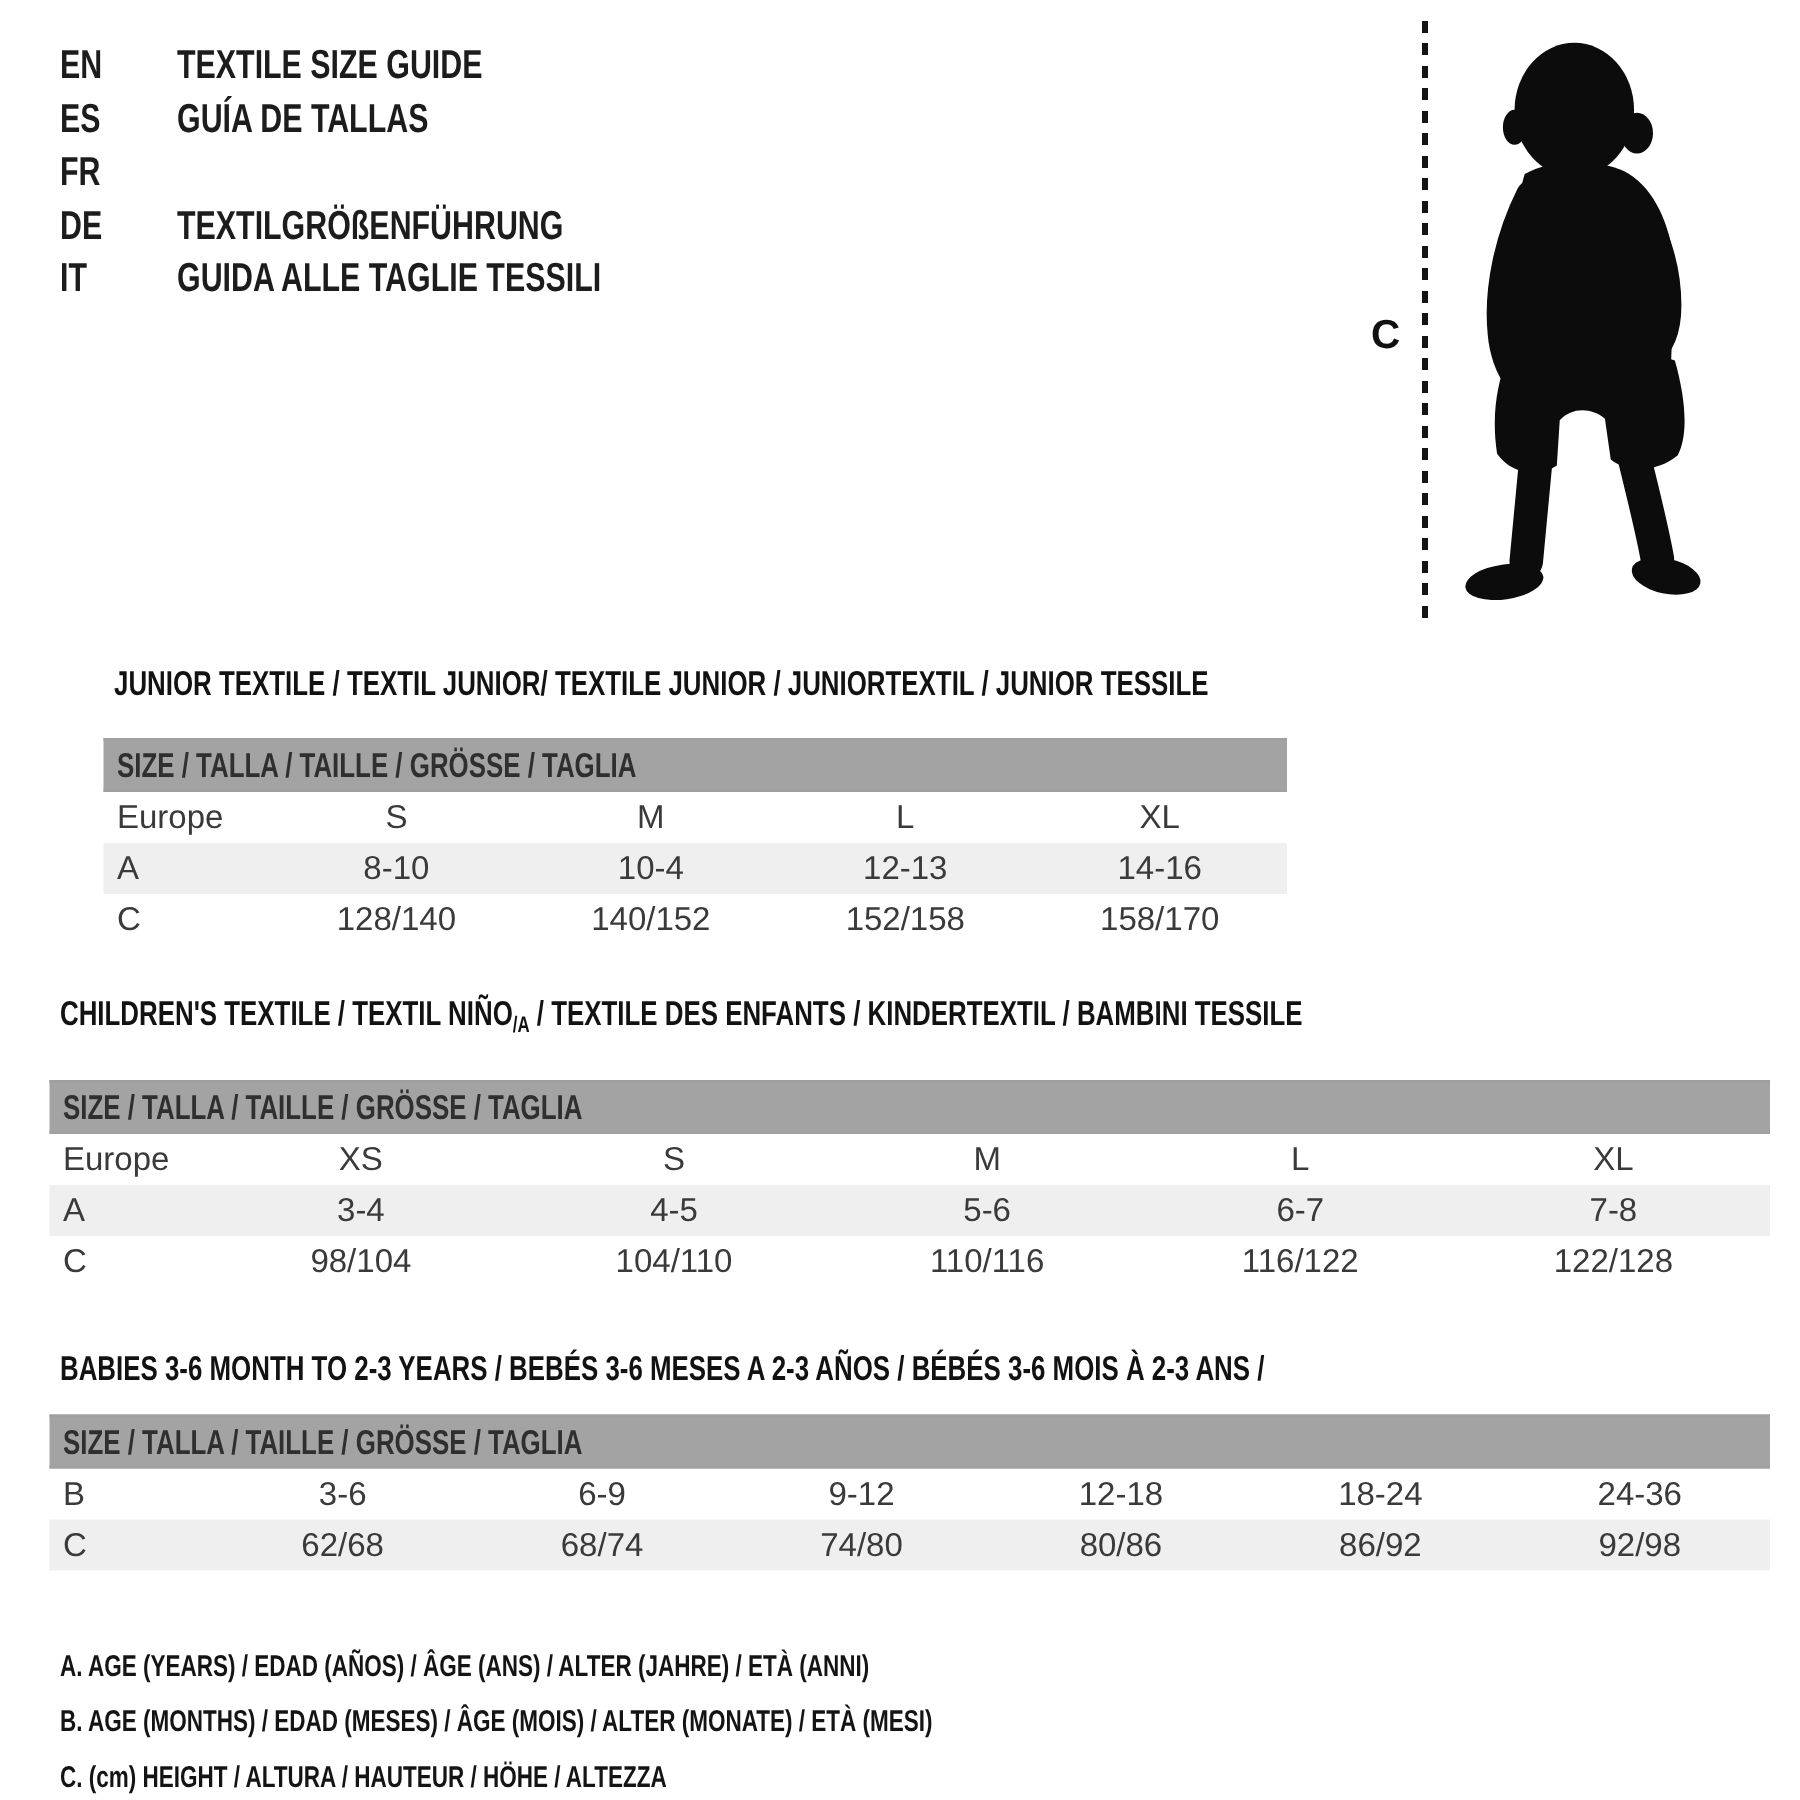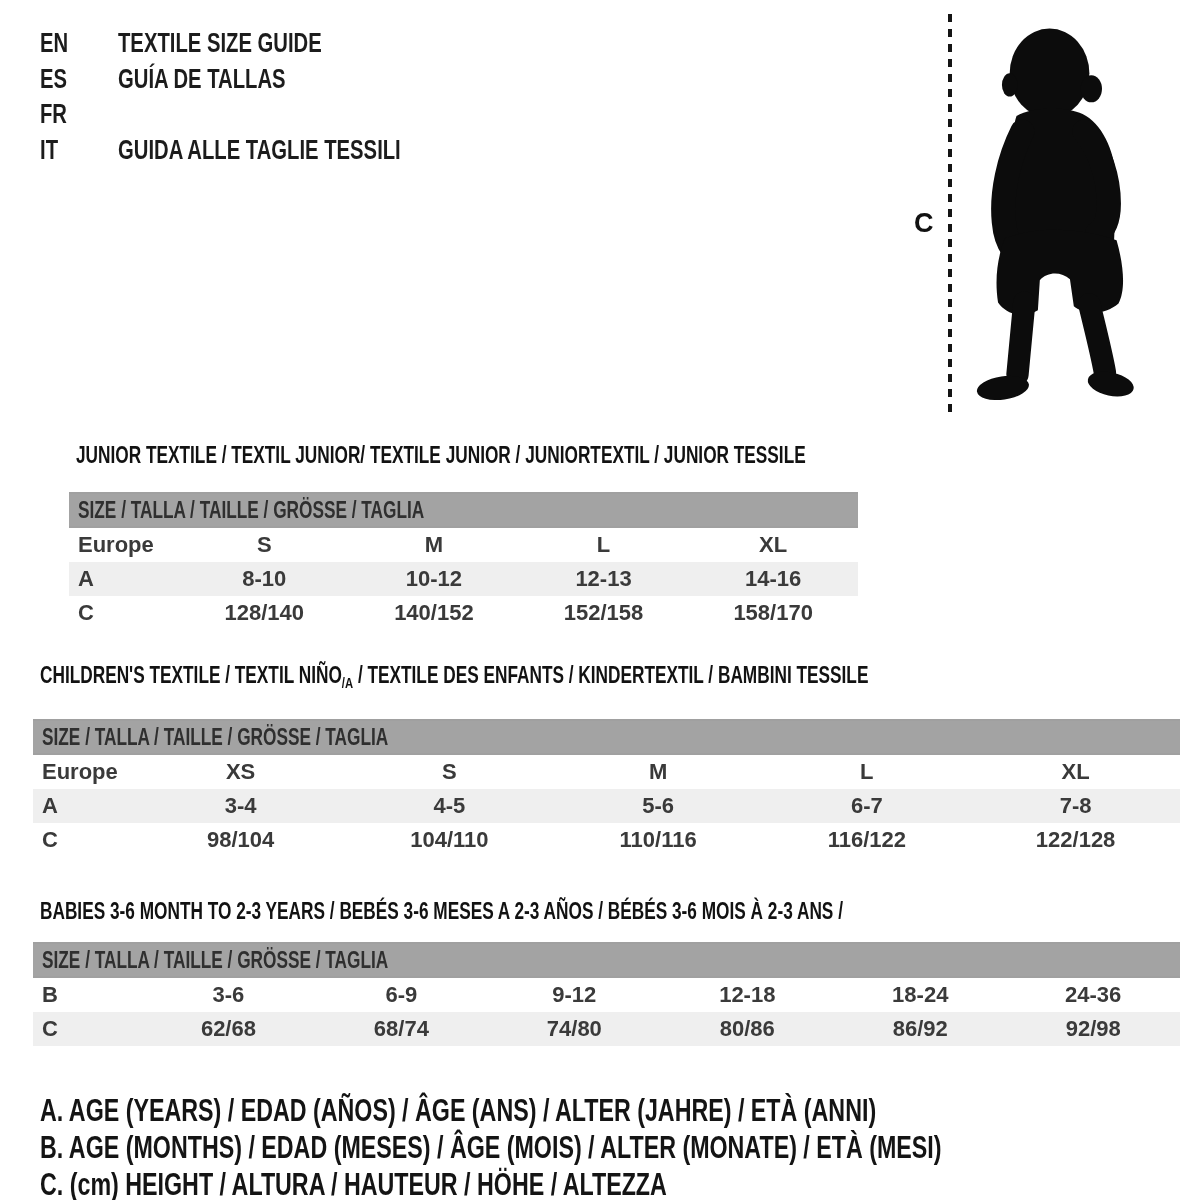--- a/index.html
+++ b/index.html
@@ -19,21 +19,21 @@
   .dash{position:absolute;left:48px;top:4px;width:4px;height:402px;
         background:repeating-linear-gradient(to bottom,#141414 0 8px,transparent 8px 15px);}
   .baby-svg{position:absolute;left:66px;top:6px;}
 
   
   .sec-title{margin:0;padding-left:40px;font-size:23px;font-weight:bold;color:#121212;line-height:30px;}
   .tbl{margin-left:33px;}
   .tbl-head{height:36px;background:#a3a3a3;border-top:2px solid #a0a0a0;border-bottom:2px solid #a0a0a0;
             box-sizing:border-box;display:flex;align-items:center;padding-left:9px;
             font-weight:bold;font-size:23px;color:#2f2f2f;}
-  .tr{display:flex;height:34px;align-items:center;font-weight:bold;font-size:22px;color:#3a3a3a;}
+  .tr{display:flex;height:34px;align-items:center;font-weight:normal;font-size:22px;color:#3a3a3a;}
   .tr.shaded{background:#efefef;}
   .tl{padding-left:9px;box-sizing:border-box;}
   .td{text-align:center;}
 
   .tbl.narrow{width:789px;}
   .tbl.wide{width:1147px;}
   .cols4 .tl{width:14%;}  .cols4 .td{width:21.5%;}
   .cols5 .tl{width:9%;}   .cols5 .td{width:18.2%;}
   .cols6 .tl{width:9.5%;} .cols6 .td{width:15.08%;}
 
@@ -41,39 +41,43 @@
   #sec-junior .tbl{margin-top:22px;}
   #sec-children{margin-top:30px;}
   #sec-children .tbl{margin-top:21px;}
   #sec-babies{margin-top:36px;}
   #sec-babies .sec-title{line-height:37px;}
   #sec-babies .tbl{margin-top:12px;}
   .sub-a{font-size:15px;vertical-align:-5px;}
 
   
   .footer{margin-top:46px;padding-left:40px;}
-  .note{font-size:31px;font-weight:bold;color:#141414;line-height:37px;}
+  .note{font-size:20px;font-weight:bold;color:#141414;line-height:37px;}
 </style>
 </head>
 <body>
 
 <div class="page">
 
   <header class="top">
     <div class="langs">
       <div class="lang-row">
         <span class="lang-code"><span class="cond">EN</span></span>
         <span class="lang-title"><span class="cond">TEXTILE SIZE GUIDE</span></span>
       </div>
       <div class="lang-row">
         <span class="lang-code"><span class="cond">ES</span></span>
         <span class="lang-title"><span class="cond">GUÍA DE TALLAS</span></span>
       </div>
       <div class="lang-row">
         <span class="lang-code"><span class="cond">FR</span></span>
+      </div>
+      <div class="lang-row">
+        <span class="lang-code"><span class="cond">DE</span></span>
+        <span class="lang-title"><span class="cond">TEXTILGRÖßENFÜHRUNG</span></span>
       </div>
       <div class="lang-row">
         <span class="lang-code"><span class="cond">IT</span></span>
         <span class="lang-title"><span class="cond">GUIDA ALLE TAGLIE TESSILI</span></span>
       </div>
     </div>
 
     <div class="figure">
       <span class="c-label">C</span>
       <div class="dash"></div>
@@ -104,21 +108,21 @@
       <div class="tr">
         <div class="tl">Europe</div>
         <div class="td">S</div>
         <div class="td">M</div>
         <div class="td">L</div>
         <div class="td">XL</div>
       </div>
       <div class="tr shaded">
         <div class="tl">A</div>
         <div class="td">8-10</div>
-        <div class="td">10-12</div>
+        <div class="td">10-4</div>
         <div class="td">12-13</div>
         <div class="td">14-16</div>
       </div>
       <div class="tr">
         <div class="tl">C</div>
         <div class="td">128/140</div>
         <div class="td">140/152</div>
         <div class="td">152/158</div>
         <div class="td">158/170</div>
       </div>

